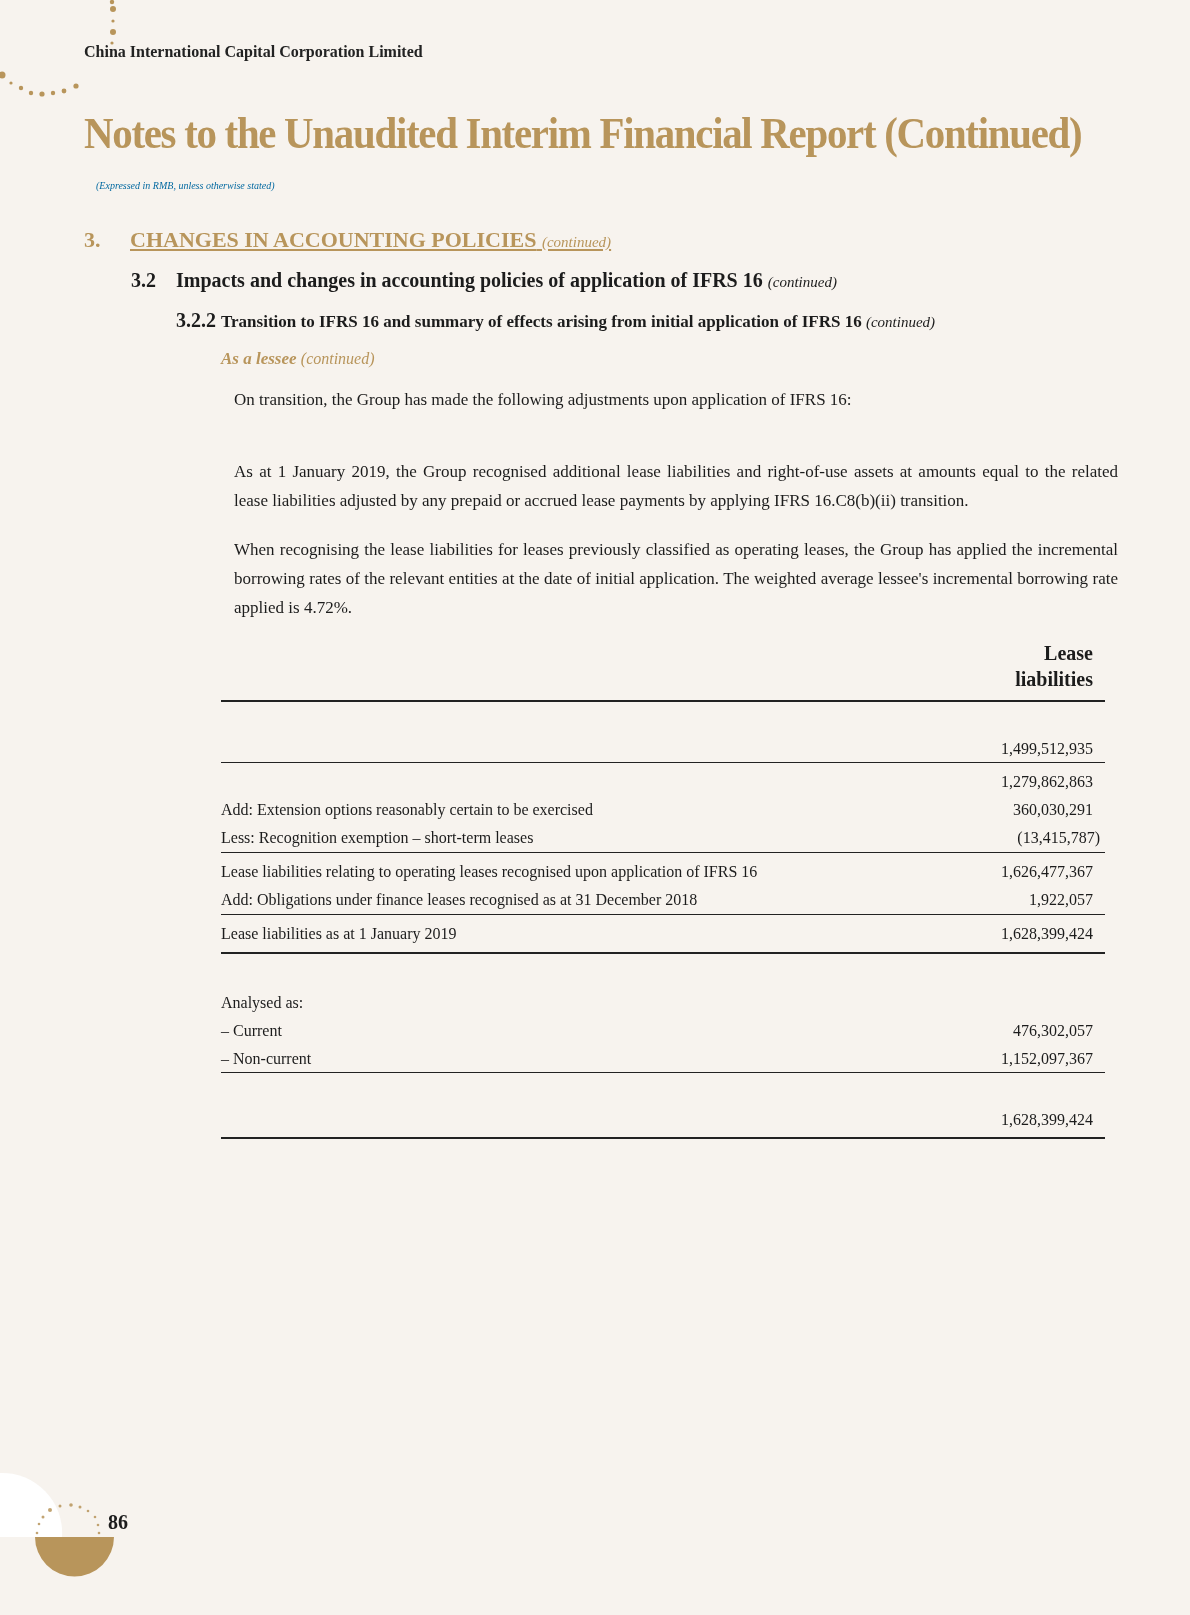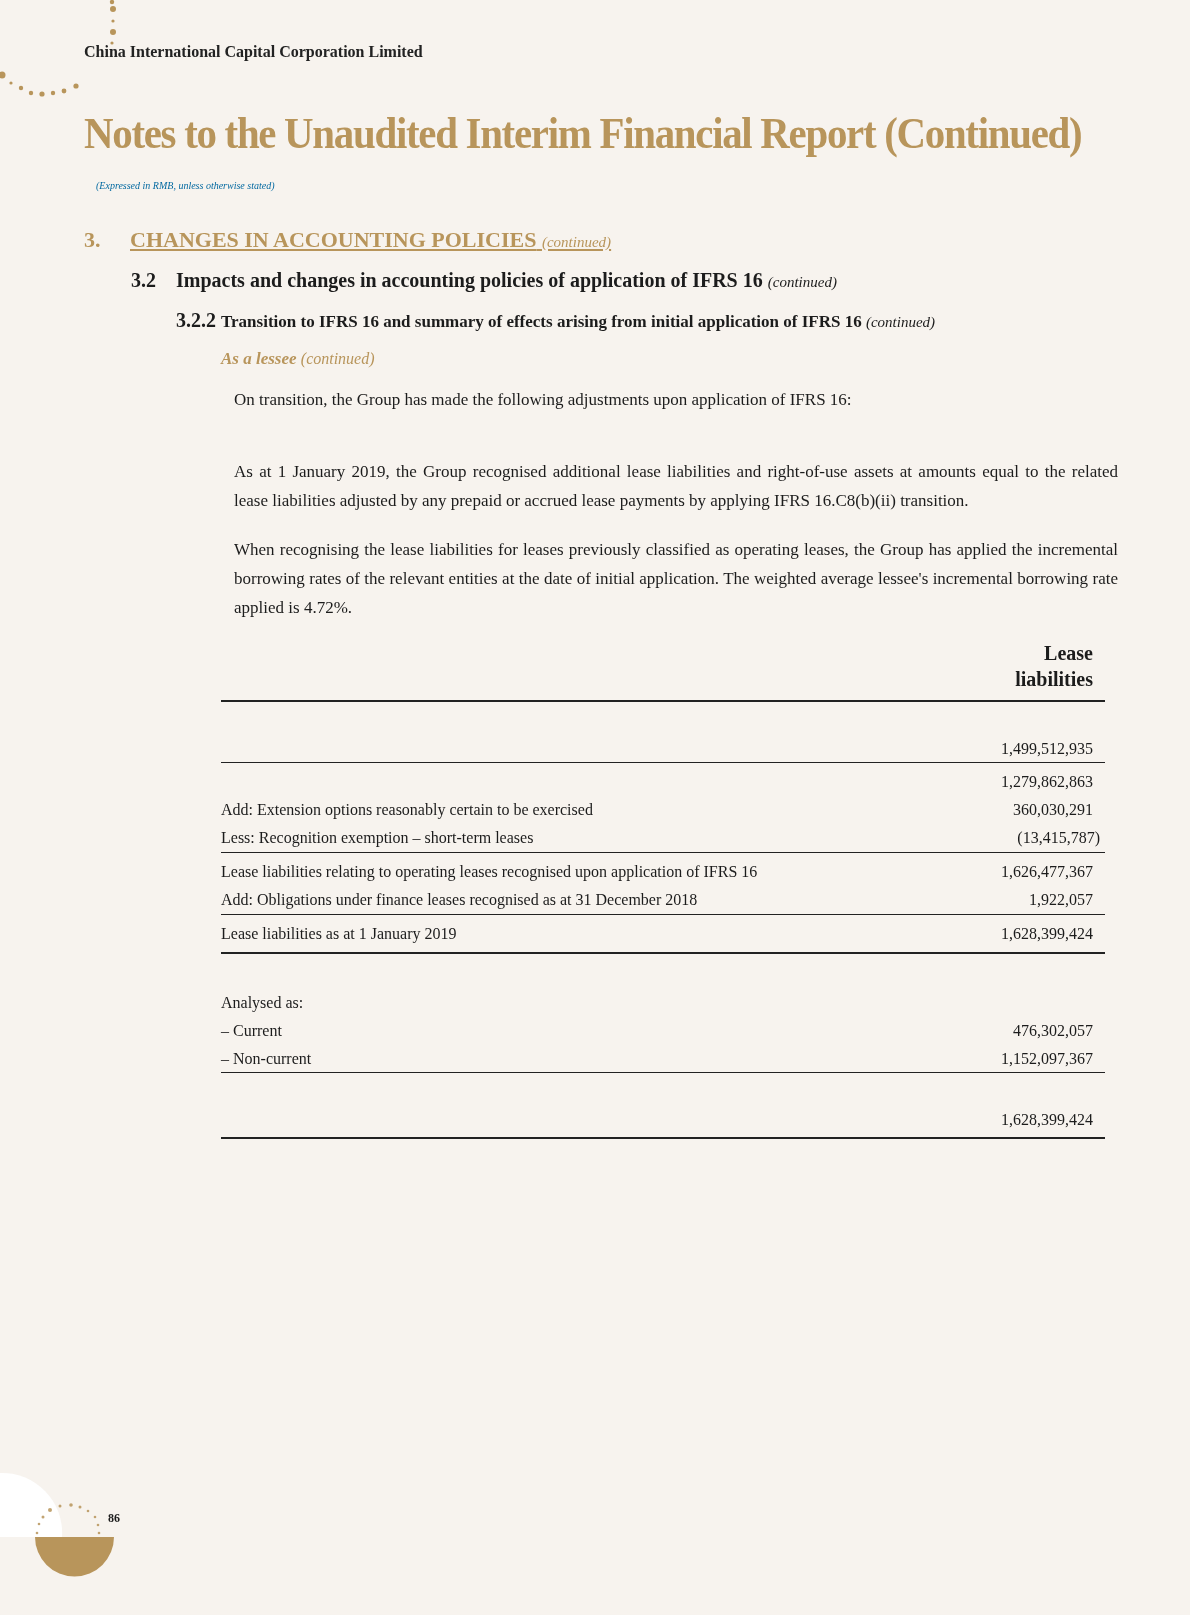--- a/index.html
+++ b/index.html
@@ -30,21 +30,21 @@
   .p2 { top: 441px; margin-top: 16px; }
   .p3 { top: 526px; margin-top: 9px; }
   .tbl { position: absolute; left: 221px; width: 884px; font-size: 15.5px; }
   .col-head { position: absolute; right: 12px; top: 640px; text-align: right; font-weight: bold; line-height: 26px; font-size: 20px; }
   .rule { position: absolute; left: 221px; width: 884px; border-top: 1px solid #222; }
   .rule.thick { border-top: 2px solid #222; }
   .row { position: absolute; left: 221px; width: 884px; height: 24px; line-height: 24px; }
   .row .label { position: absolute; left: 0; }
   .row .val { position: absolute; right: 12px; }
   .row .val.neg { right: 5px; }
-  .page-num { position: absolute; left: 108px; top: 1511px; font-size: 12px; font-weight: bold; }
+  .page-num { position: absolute; left: 108px; top: 1511px; font-size: 20px; font-weight: bold; }
 </style>
 </head>
 <body>
 
 <svg class="deco" width="130" height="110" viewBox="0 0 130 110">
   <g fill="#b8955b">
     <circle cx="112" cy="2" r="2.2"></circle>
     <circle cx="113" cy="9" r="3"></circle>
     <circle cx="113" cy="21" r="1.6"></circle>
     <circle cx="113" cy="32" r="3"></circle>

